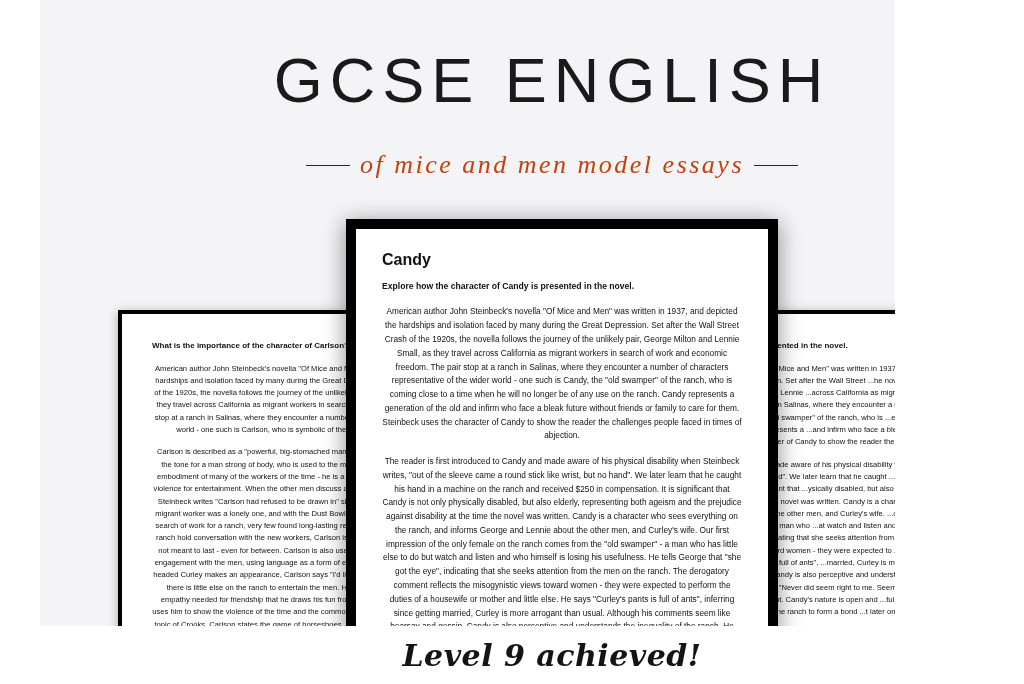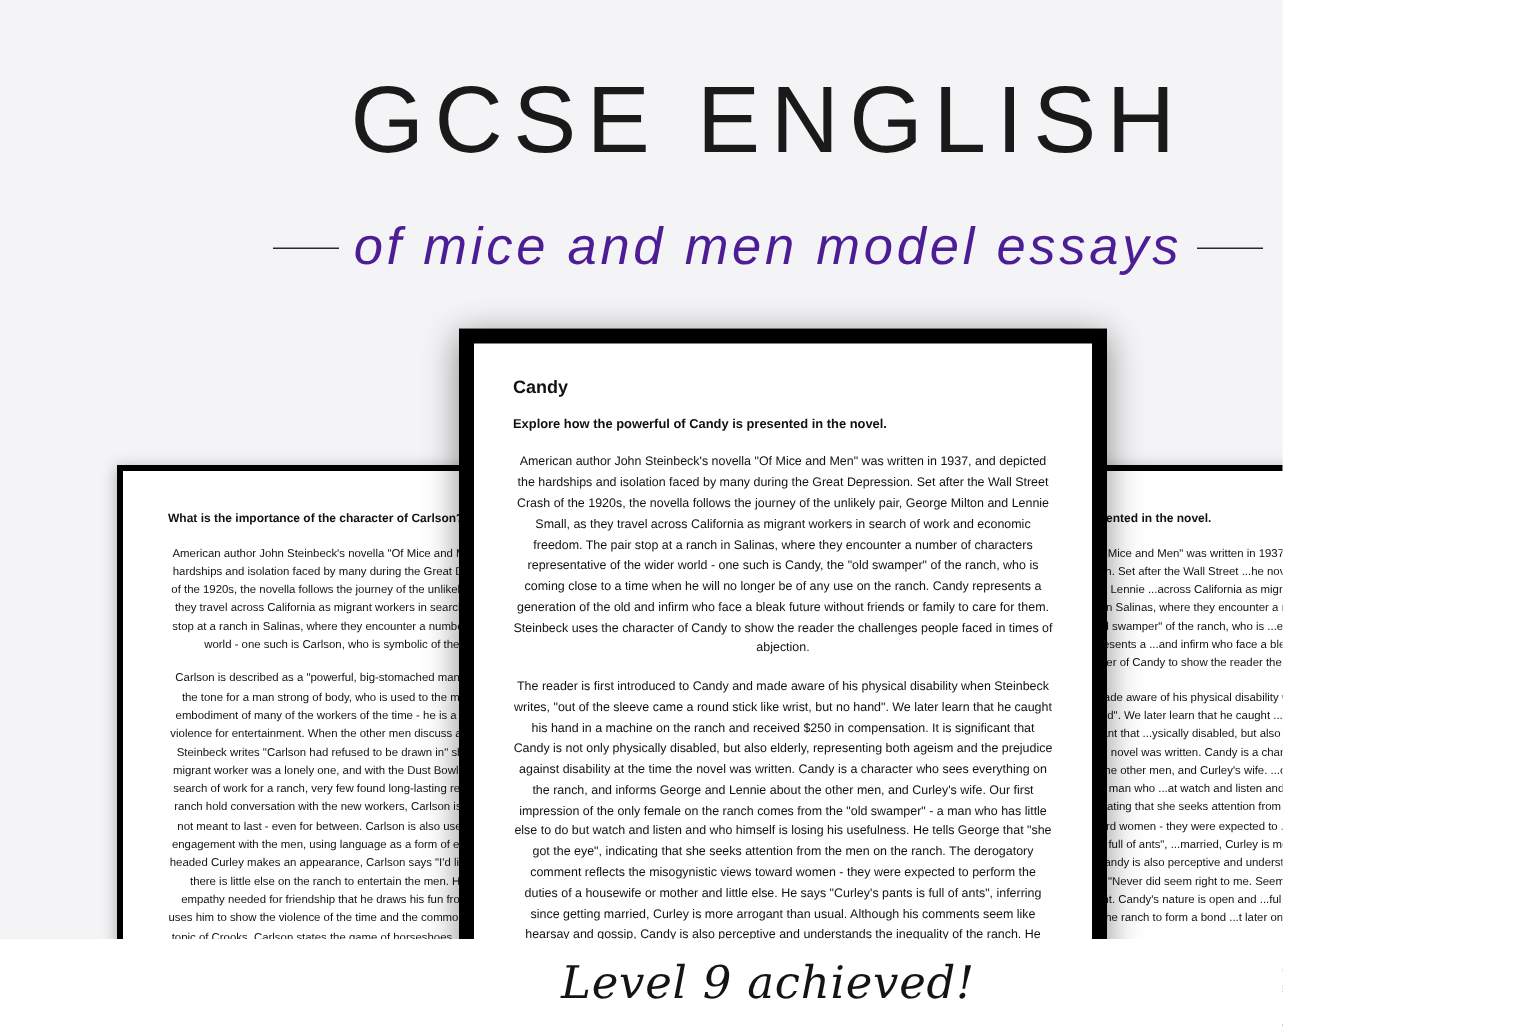--- a/index.html
+++ b/index.html
@@ -7,20 +7,21 @@
     padding: 0;
     background: #ffffff;
   }
   #page {
     position: relative;
     width: 855px;
     height: 684px;
     overflow: hidden;
     background: #f4f4f6;
     font-family: "Liberation Sans", sans-serif;
+    margin-left: 40px;
   }
 
   
   .title {
     position: absolute;
     top: 44px;
     left: 0;
     width: 1024px;
     text-align: center;
     font-size: 63px;
@@ -40,25 +41,25 @@
     justify-content: center;
   }
   .rule {
     height: 1px;
     background: #2b2b2b;
     flex: 0 0 auto;
   }
   .rule.left { width: 44px; margin-right: 10px; }
   .rule.right { width: 44px; margin-left: 10px; }
   .subtitle {
-    font-family: Liberation Sans, sans-serif;
+    font-family: Liberation Serif, serif;
     font-style: italic;
-    font-size: 35px;
+    font-size: 26px;
     letter-spacing: 2.5px;
-    color: #4c1d95;
+    color: #c2410c;
     white-space: nowrap;
   }
 
   
   .sheet {
     position: absolute;
     background: #ffffff;
     box-shadow: 0 2px 10px rgba(0,0,0,0.30);
     overflow: hidden;
   }
@@ -99,21 +100,21 @@
     line-height: 1.45;
   }
   .essay p.body {
     font-size: 7.6px;
     line-height: 1.62;
     margin: 0 0 10px 0;
     text-align: center;
   }
 
   
-  .sheet-front .essay .heading { font-size: 12px; margin-bottom: 11px;}
+  .sheet-front .essay .heading { font-size: 16px; margin-bottom: 11px;}
   .sheet-front .essay .question { font-size: 8.6px; margin-bottom: 13px;}
   .sheet-front .essay p.body { font-size: 8.3px; line-height: 1.66; margin-bottom: 12px;}
 
   
   .banner {
     position: absolute;
     left: 0;
     top: 626px;
     width: 1024px;
     height: 58px;
@@ -121,20 +122,21 @@
     display: flex;
     align-items: center;
     justify-content: center;
   }
   .banner-text {
     font-family: "DejaVu Serif", serif;
     font-style: italic;
     font-size: 30px;
     color: #141414;
     letter-spacing: 0.5px;
+    font-weight: bold;
   }
 </style>
 </head>
 <body>
 
 <div id="page">
 
   <div class="title">GCSE ENGLISH</div>
 
   <div class="subtitle-row">
@@ -162,21 +164,21 @@
         <p class="body">...roduced to Candy and made aware of his physical disability when Steinbeck ...eeve came a round stick like wrist, but no hand". We later learn that he caught ...e on the ranch and received $250 in compensation. It is significant that ...ysically disabled, but also elderly, representing both ageism and the ...ability at the time the novel was written. Candy is a character who sees ...ranch, and informs George and Lennie about the other men, and Curley's wife. ...of the only female on the ranch comes from the "old swamper" - a man who ...at watch and listen and who himself is losing his usefulness. He tells George ...e", indicating that she seeks attention from the men on the ranch. The ...reflects the misogynistic views toward women - they were expected to ...a housewife or mother and little else. He says "Curley's pants is full of ants", ...married, Curley is more arrogant than usual. Although his comments seem ...sip, Candy is also perceptive and understands the inequality of the ranch. He ...urley's boxing, and says "Never did seem right to me. Seems like Curley ain't ...ce", commenting about the nepotism present. Candy's nature is open and ...ful and wanted. He uses these snippets about life on the ranch to form a bond ...t later on will prove fruitful to him.</p>
         <p class="body">...ed as a lonely, ailing man whose time is coming to an end on the ranch. His only ...gfooted sheepdog, gray of muzzle, and with pale, blind old eyes". A lexical ...og as old and decrepit - it is a symbol of both the elderly and of the ageing ...ng, when it has served its use, is taken outside and shot by Carlson, despite ...ts. The old man is full of regret and confides in George "I ought to of shot ...ge" showing his lack of power on the ranch - he can only look back in ...ps he should have done differently. The incident shows what little say Candy ...d how the fate of the dog is symbolic of his own. Steinbeck uses this scene to ...use is coming to an end and his future is bleak. Candy understands this, and ...out me on the county" suggesting that when he is sacked, he will have no ...n to go. Because of the struggling economy during the Great Depression there ...ple for the disabled. Pensions were non-existent and men like Candy ...fend for themselves. His future is the same future many men and women shared -</p>
       </div>
     </div>
   </div>
 
   <div class="sheet sheet-front">
     <div class="inner">
       <div class="essay">
         <p class="heading">Candy</p>
-        <p class="question">Explore how the powerful of Candy is presented in the novel.</p>
+        <p class="question">Explore how the character of Candy is presented in the novel.</p>
         <p class="body">American author John Steinbeck's novella "Of Mice and Men" was written in 1937, and depicted the hardships and isolation faced by many during the Great Depression. Set after the Wall Street Crash of the 1920s, the novella follows the journey of the unlikely pair, George Milton and Lennie Small, as they travel across California as migrant workers in search of work and economic freedom. The pair stop at a ranch in Salinas, where they encounter a number of characters representative of the wider world - one such is Candy, the "old swamper" of the ranch, who is coming close to a time when he will no longer be of any use on the ranch. Candy represents a generation of the old and infirm who face a bleak future without friends or family to care for them. Steinbeck uses the character of Candy to show the reader the challenges people faced in times of abjection.</p>
         <p class="body">The reader is first introduced to Candy and made aware of his physical disability when Steinbeck writes, "out of the sleeve came a round stick like wrist, but no hand". We later learn that he caught his hand in a machine on the ranch and received $250 in compensation. It is significant that Candy is not only physically disabled, but also elderly, representing both ageism and the prejudice against disability at the time the novel was written. Candy is a character who sees everything on the ranch, and informs George and Lennie about the other men, and Curley's wife. Our first impression of the only female on the ranch comes from the "old swamper" - a man who has little else to do but watch and listen and who himself is losing his usefulness. He tells George that "she got the eye", indicating that she seeks attention from the men on the ranch. The derogatory comment reflects the misogynistic views toward women - they were expected to perform the duties of a housewife or mother and little else. He says "Curley's pants is full of ants", inferring since getting married, Curley is more arrogant than usual. Although his comments seem like hearsay and gossip, Candy is also perceptive and understands the inequality of the ranch. He tells George about Curley's boxing, and says "Never did seem right to me. Seems like Curley ain't givin' nobody a chance", commenting about the nepotism present. Candy's nature is open and yearning to be useful and wanted. He uses these snippets about life on the ranch to form a bond with George, one that later on will prove fruitful to him.</p>
 
       </div>
     </div>
   </div>
 
   <div class="banner">
     <div class="banner-text">Level 9 achieved!</div>
   </div>

